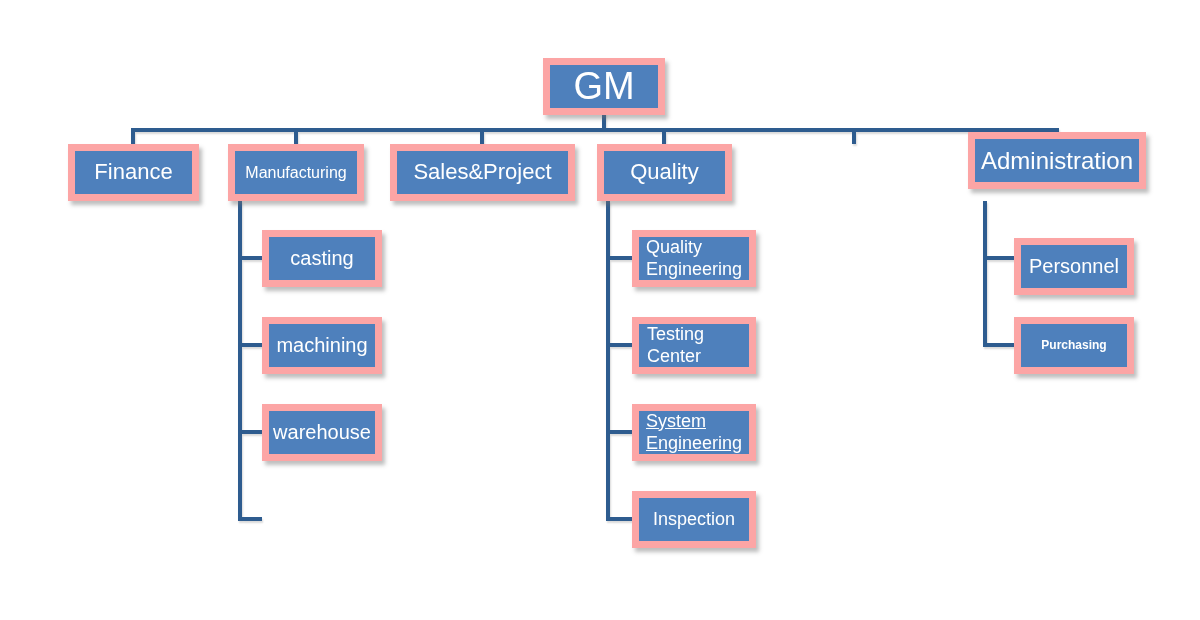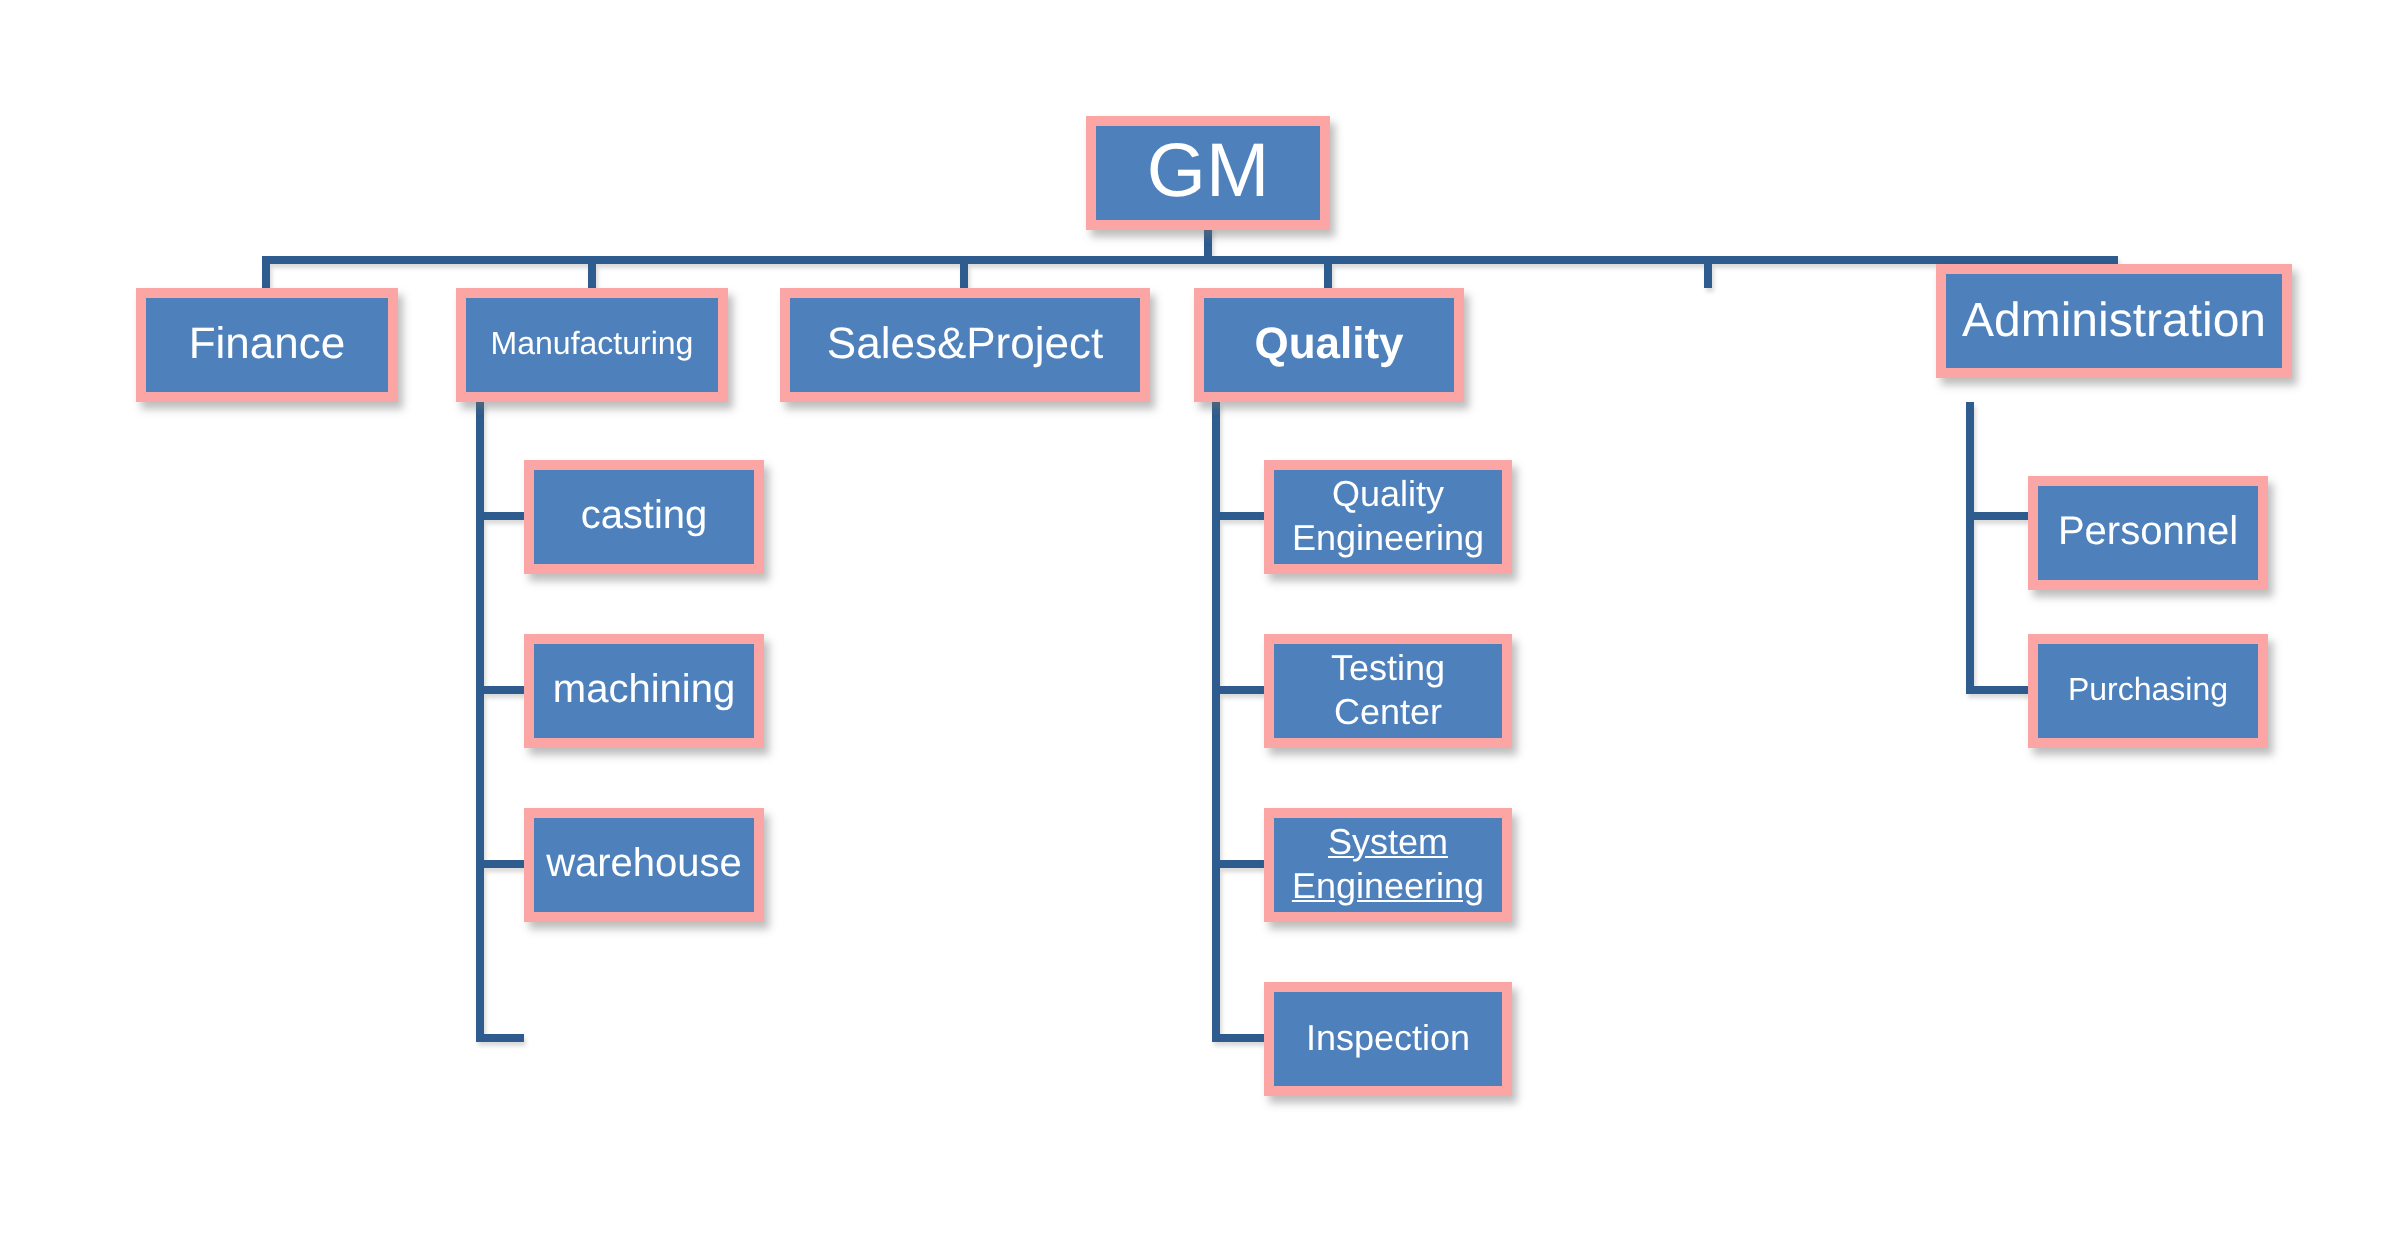--- a/index.html
+++ b/index.html
@@ -12,27 +12,27 @@
     position: relative;
     width: 1200px;
     height: 620px;
     background: #ffffff;
     overflow: hidden;
   }
   .node {
     position: absolute;
     box-sizing: border-box;
     background: var(--node-fill, #4e80bc);
-    border: 5px solid #fca5a5;
+    border: 7px solid #fca5a5;
     box-shadow: 2.5px 3.5px 4px rgba(110,110,110,0.45);
     color: var(--node-text, #ffffff);
     display: flex;
     align-items: center;
     justify-content: center;
-    text-align: center;
+    text-align: left;
     z-index: 2;
     padding: 0 8px;
     line-height: 1.22;
     cursor: default;
   }
   .line {
     position: absolute;
     background: var(--connector, #2e5c8f);
     box-shadow: 1px 2px 2px rgba(0,0,0,0.15);
     z-index: 1;
@@ -68,28 +68,28 @@
 
   <div class="line" style="left:983px;top:201px;width:4px;height:146px;"></div>
   <div class="line" style="left:987px;top:256px;width:27px;height:4px;"></div>
   <div class="line" style="left:987px;top:343px;width:27px;height:4px;"></div>
 
   <div class="node" style="left:543px;top:58px;width:122px;height:57px;font-size:38px;">GM</div>
 
   <div class="node" style="left:68px;top:144px;width:131px;height:57px;font-size:22px;">Finance</div>
   <div class="node" style="left:228px;top:144px;width:136px;height:57px;font-size:16px;">Manufacturing</div>
   <div class="node" style="left:390px;top:144px;width:185px;height:57px;font-size:22px;">Sales&amp;Project</div>
-  <div class="node" style="left:597px;top:144px;width:135px;height:57px;font-size:22px;font-weight:bold;">Quality</div>
+  <div class="node" style="left:597px;top:144px;width:135px;height:57px;font-size:22px;">Quality</div>
   <div class="node" style="left:968px;top:132px;width:178px;height:57px;font-size:24px;">Administration</div>
 
   <div class="node" style="left:262px;top:230px;width:120px;height:57px;font-size:20px;">casting</div>
   <div class="node" style="left:262px;top:317px;width:120px;height:57px;font-size:20px;">machining</div>
   <div class="node" style="left:262px;top:404px;width:120px;height:57px;font-size:20px;">warehouse</div>
 
   <div class="node" style="left:632px;top:230px;width:124px;height:57px;font-size:18px;">Quality Engineering</div>
   <div class="node" style="left:632px;top:317px;width:124px;height:57px;font-size:18px;">Testing Center</div>
   <div class="node" style="left:632px;top:404px;width:124px;height:57px;font-size:18px;text-decoration:underline;">System Engineering</div>
   <div class="node" style="left:632px;top:491px;width:124px;height:57px;font-size:18px;">Inspection</div>
 
   <div class="node" style="left:1014px;top:238px;width:120px;height:57px;font-size:20px;">Personnel</div>
-  <div class="node" style="left:1014px;top:317px;width:120px;height:57px;font-size:16px;">Purchasing</div>
+  <div class="node" style="left:1014px;top:317px;width:120px;height:57px;font-size:12px;font-weight:bold;">Purchasing</div>
 
 </div>
 
 </body></html>

